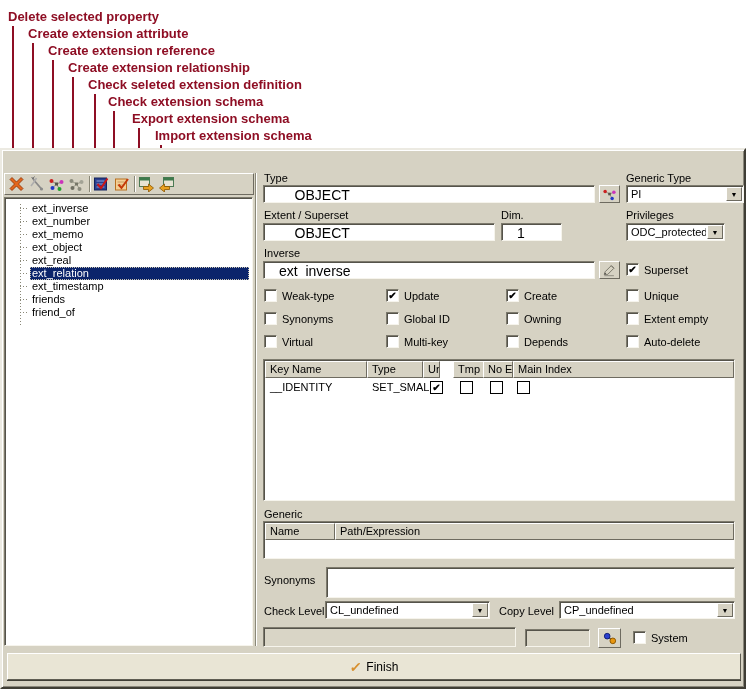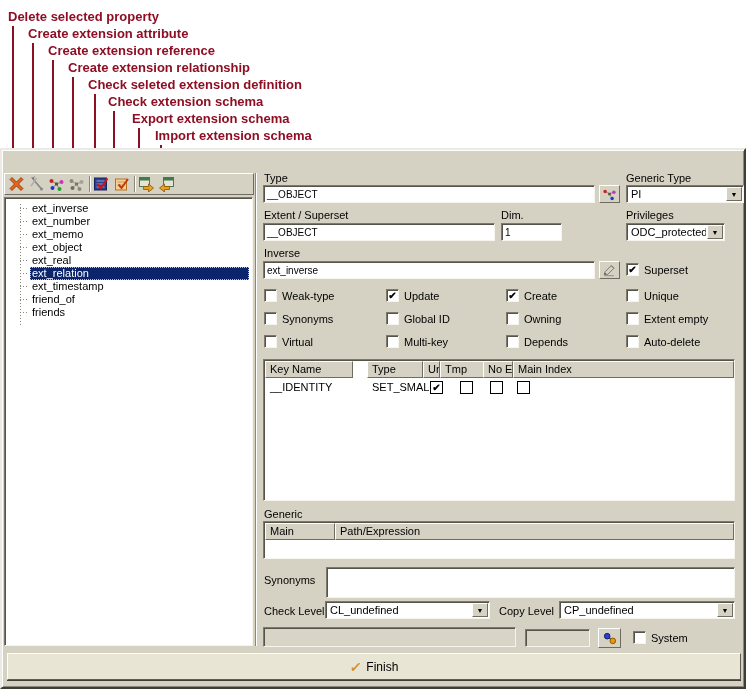--- a/index.html
+++ b/index.html
@@ -37,21 +37,21 @@
   .treeline{position:absolute;left:15px;top:6px;width:1px;height:122px;
     background:repeating-linear-gradient(to bottom,#8a8878 0 1px,transparent 1px 3px);}
   .titem{position:relative;height:13px;line-height:13px;font-size:11px;padding-left:25px;color:#000;white-space:nowrap;}
   .conn{position:absolute;left:15px;top:6px;width:8px;height:1px;
     background:repeating-linear-gradient(to right,#8a8878 0 1px,transparent 1px 3px);}
   .titem .tlab{display:inline-block;padding:0 2px;}
   .titem.sel .tlab{display:block;margin-right:3px;background:#0b246b;color:#ffffff;outline:1px dotted #c7c2b0;outline-offset:-1px;}
 
   
   .lbl{position:absolute;font-size:11px;color:#000;white-space:nowrap;}
-  .tfield{position:absolute;height:18px;background:#ffffff;font-size:10px;line-height:14px;padding:2px 3px;
+  .tfield{position:absolute;height:18px;background:#ffffff;font-size:14px;line-height:14px;padding:2px 15px;
     border:1px solid;border-color:#7d7a6d #f6f4ec #f6f4ec #7d7a6d;box-shadow:inset 1px 1px 0 #55534a;
     white-space:nowrap;overflow:hidden;}
   .tfield.dis{background:#d9d5c6;}
   .combo{position:absolute;height:18px;background:#ffffff;
     border:1px solid;border-color:#7d7a6d #f6f4ec #f6f4ec #7d7a6d;box-shadow:inset 1px 1px 0 #55534a;}
   .combo .val{position:absolute;left:4px;top:2px;right:18px;font-size:11px;line-height:13px;white-space:nowrap;overflow:hidden;}
   .combo .drop{position:absolute;right:1px;top:1px;width:16px;height:14px;background:#d6d2c3;
     border:1px solid;border-color:#ffffff #6e6b60 #6e6b60 #ffffff;
     font-size:7px;line-height:13px;text-align:center;color:#000;}
   .sbtn{position:absolute;width:21px;height:18px;background:#d6d2c3;
@@ -189,22 +189,22 @@
     <div class="titem"><i class="conn"></i><span class="tlab">ext_inverse</span></div>
     <div class="titem"><i class="conn"></i><span class="tlab">ext_number</span></div>
     <div class="titem"><i class="conn"></i><span class="tlab">ext_memo</span></div>
     <div class="titem"><i class="conn"></i><span class="tlab">ext_object</span></div>
     <div class="titem"><i class="conn"></i><span class="tlab">ext_real</span></div>
     <div class="titem sel">
         <i class="conn"></i>
         <span class="tlab">ext_relation</span>
       </div>
     <div class="titem"><i class="conn"></i><span class="tlab">ext_timestamp</span></div>
+    <div class="titem"><i class="conn"></i><span class="tlab">friends</span></div>
     <div class="titem"><i class="conn"></i><span class="tlab">friend_of</span></div>
-    <div class="titem"><i class="conn"></i><span class="tlab">friends</span></div>
   </div>
 
   <div class="groove" style="left:253px;top:23px;height:473px"></div>
 
   <span class="lbl" style="left:262px;top:22px">Type</span>
   <div class="tfield" style="left:261px;top:35px;width:332px">__OBJECT</div>
   <button class="sbtn" style="left:597px;top:35px">
     <svg width="15" height="14" viewBox="0 0 16 16">
         <g stroke="#888877" stroke-width="1">
           <line x1="8" y1="8" x2="3" y2="5"></line>
@@ -291,37 +291,37 @@
   <label class="chk" style="left:624px;top:162px">
       <span class="cb"></span>
       <span class="cl">Extent empty</span>
     </label>
   <label class="chk" style="left:624px;top:185px">
       <span class="cb"></span>
       <span class="cl">Auto-delete</span>
     </label>
 
   <div class="gtable" style="left:261px;top:209px;width:472px;height:142px">
-    <span class="gth" style="left:1px;width:88px">Key Name</span>
+    <span class="gth" style="left:1px;width:102px">Key Name</span>
     <span class="gth" style="left:103px;width:56px">Type</span>
     <span class="gth" style="left:159px;width:17px">Uni</span>
-    <span class="gth" style="left:176px;width:53px">Tmp</span>
+    <span class="gth" style="left:189px;width:53px">Tmp</span>
     <span class="gth" style="left:219px;width:30px">No E</span>
     <span class="gth" style="left:249px;width:221px">Main Index</span>
     <span class="gtd" style="left:2px;top:19px">__IDENTITY</span>
     <span class="gtd" style="left:104px;top:19px">SET_SMAL</span>
     <span class="gcb" style="left:166px;top:21px">✔</span>
     <span class="gcb" style="left:196px;top:21px"></span>
     <span class="gcb" style="left:226px;top:21px"></span>
     <span class="gcb" style="left:253px;top:21px"></span>
   </div>
 
   <span class="lbl" style="left:262px;top:358px">Generic</span>
   <div class="gtable" style="left:261px;top:371px;width:472px;height:38px">
-    <span class="gth" style="left:1px;width:70px">Main</span>
+    <span class="gth" style="left:1px;width:70px">Name</span>
     <span class="gth" style="left:71px;width:399px">Path/Expression</span>
   </div>
 
   <span class="lbl" style="left:262px;top:424px">Synonyms</span>
   <div class="syn" style="left:324px;top:417px;width:409px;height:31px"></div>
 
   <span class="lbl" style="left:262px;top:455px">Check Level</span>
   <div class="combo" style="left:323px;top:451px;width:165px">
     <span class="val">CL_undefined</span>
       <span class="drop">▼</span>

